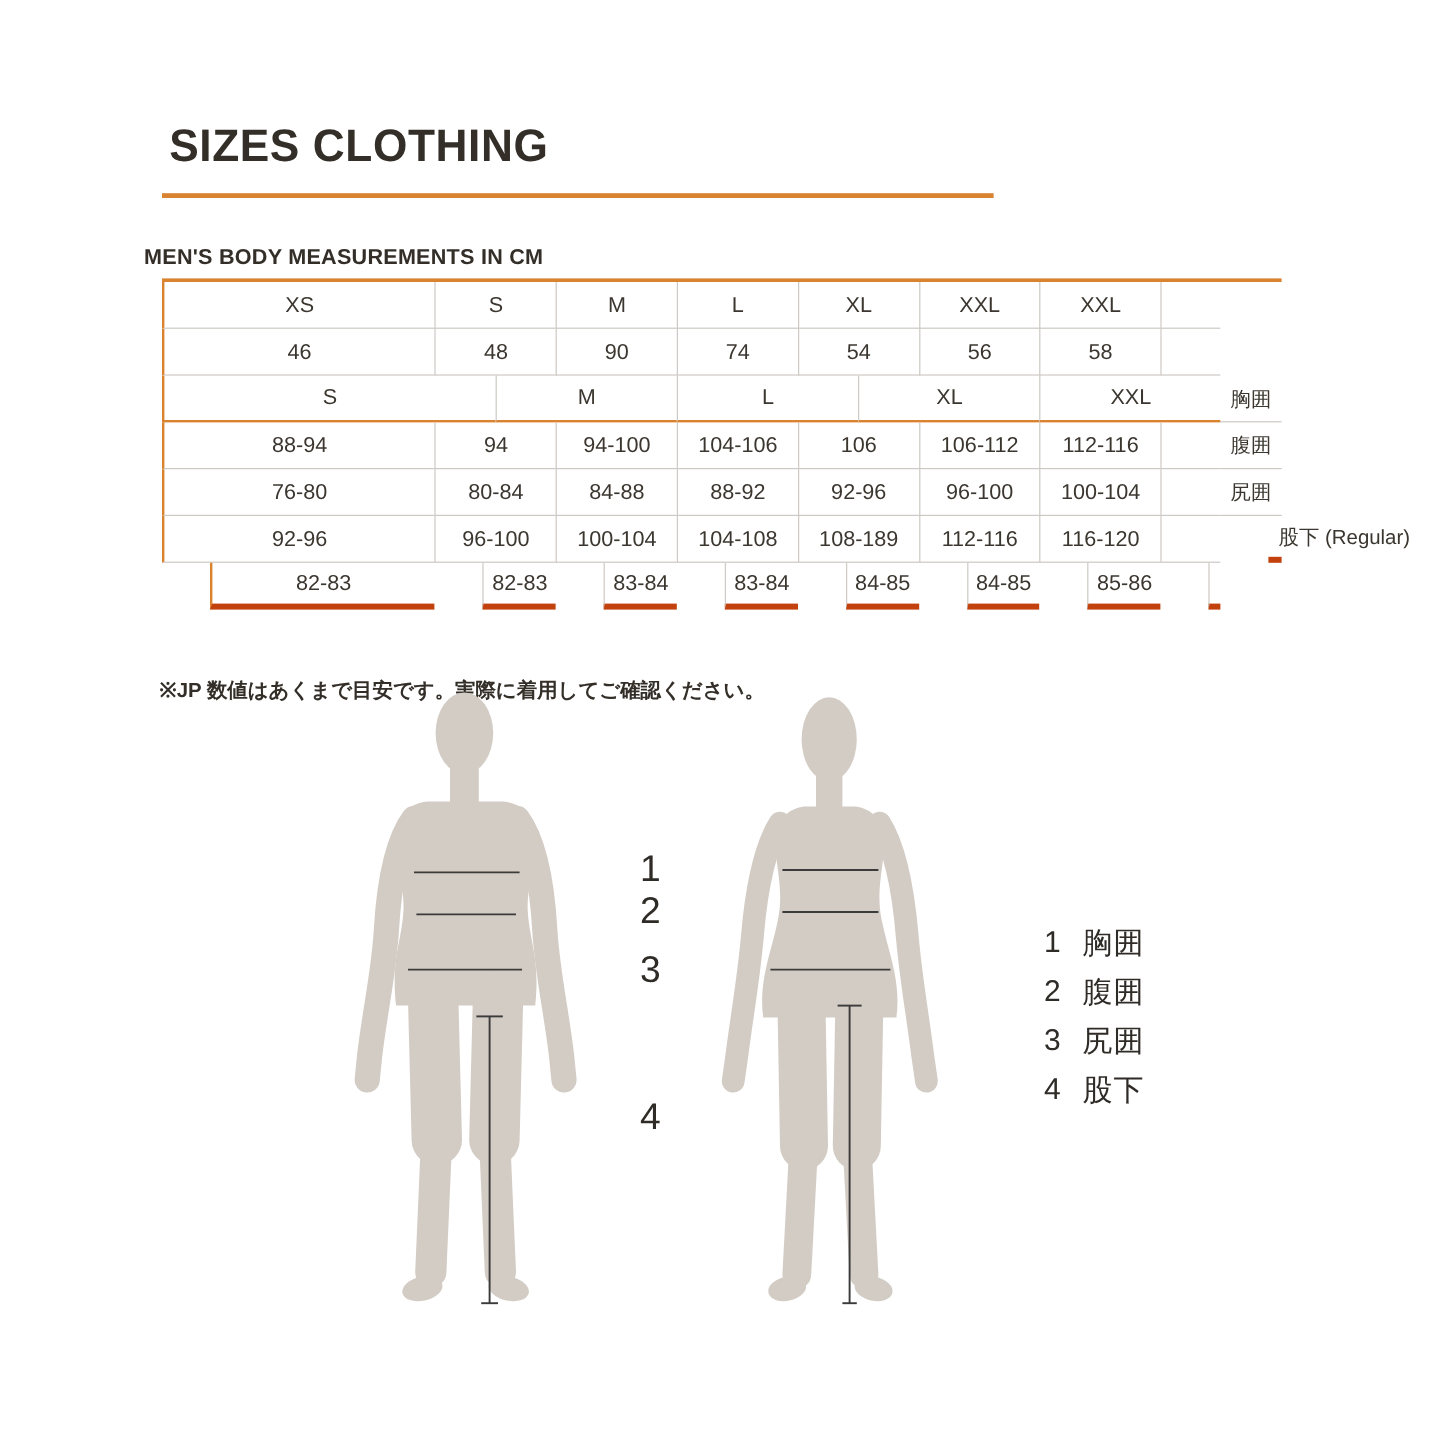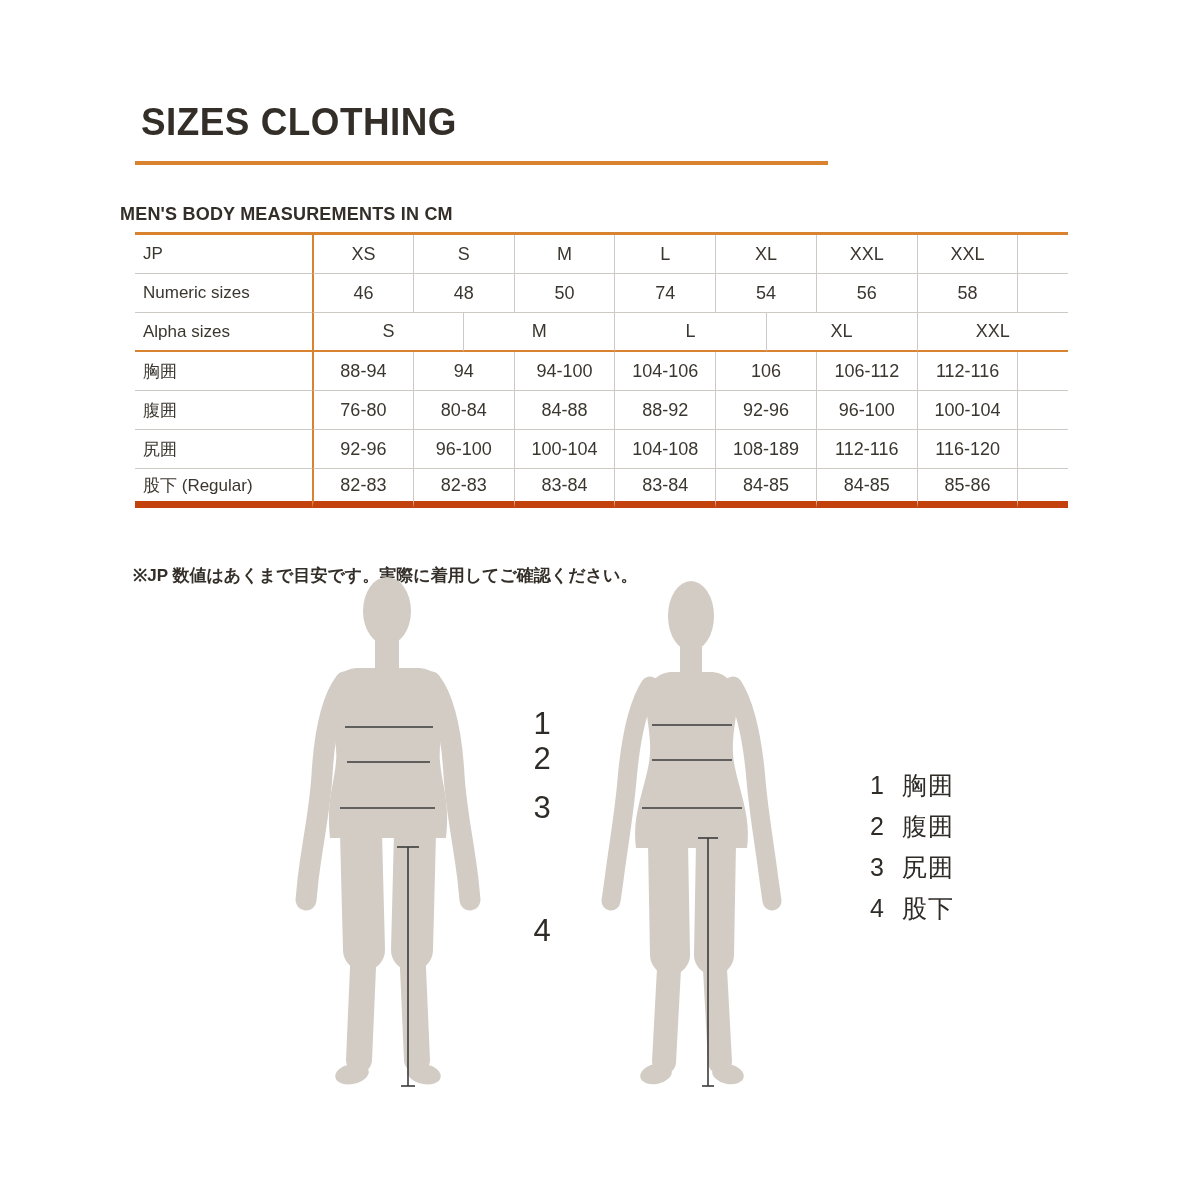--- a/index.html
+++ b/index.html
@@ -20,21 +20,21 @@
                 grid-template-columns:177px repeat(15, 50.4px);
                 border-top:3px solid #d9822f; }
   .tc { height:39px; display:flex; align-items:center; justify-content:center;
         font-size:18px; border-bottom:1px solid #cdc9c4; color:#3b362f;
         white-space:nowrap; }
   .lab { justify-content:flex-start; padding-left:8px; font-size:17px; }
   .d1 { grid-column:span 1; } .d2 { grid-column:span 2; } .d3 { grid-column:span 3; }
   .ol { border-left:2px solid #d9822f; }
   .gl { border-left:1px solid #cdc9c4; }
   .ob { border-bottom:2px solid #d9822f; }
-  .obb { border-bottom:7px solid #c2410c; }
+  .obb { border-bottom:5px solid #c2410c;margin-left:40px; }
 
   
   #jp-note { left:133px; top:519px; font-size:17px; font-weight:600;
              color:#332e28; white-space:nowrap;margin-top:44px; }
 
   
   #figures-svg { left:280px; top:565px; }
   .pnum { position:absolute; width:36px; left:524px; text-align:center;
           font-size:31px; color:#2f2b27; }
   #pnum-1 { top:706px; } #pnum-2 { top:741px; }
@@ -48,41 +48,38 @@
 </style>
 </head>
 <body>
 
 <div class="abs" id="page-title">SIZES CLOTHING</div>
 <div class="abs" id="title-rule"></div>
 <div class="abs" id="table-subtitle">MEN'S BODY MEASUREMENTS IN CM</div>
 
 <div class="abs" id="size-table">
 
-  <div class="tc lab">JP</div>
   <div class="tc d2 ol">XS</div>
   <div class="tc d2 gl">S</div>
   <div class="tc d2 gl">M</div>
   <div class="tc d2 gl">L</div>
   <div class="tc d2 gl">XL</div>
   <div class="tc d2 gl">XXL</div>
   <div class="tc d2 gl">XXL</div>
   <div class="tc d1 gl"></div>
 
-  <div class="tc lab">Numeric sizes</div>
   <div class="tc d2 ol">46</div>
   <div class="tc d2 gl">48</div>
-  <div class="tc d2 gl">50</div>
+  <div class="tc d2 gl">90</div>
   <div class="tc d2 gl">74</div>
   <div class="tc d2 gl">54</div>
   <div class="tc d2 gl">56</div>
   <div class="tc d2 gl">58</div>
   <div class="tc d1 gl"></div>
 
-  <div class="tc lab ob">Alpha sizes</div>
   <div class="tc d3 ol ob">S</div>
   <div class="tc d3 gl ob">M</div>
   <div class="tc d3 gl ob">L</div>
   <div class="tc d3 gl ob">XL</div>
   <div class="tc d3 gl ob">XXL</div>
 
   <div class="tc lab">胸囲</div>
   <div class="tc d2 ol">88-94</div>
   <div class="tc d2 gl">94</div>
   <div class="tc d2 gl">94-100</div>

